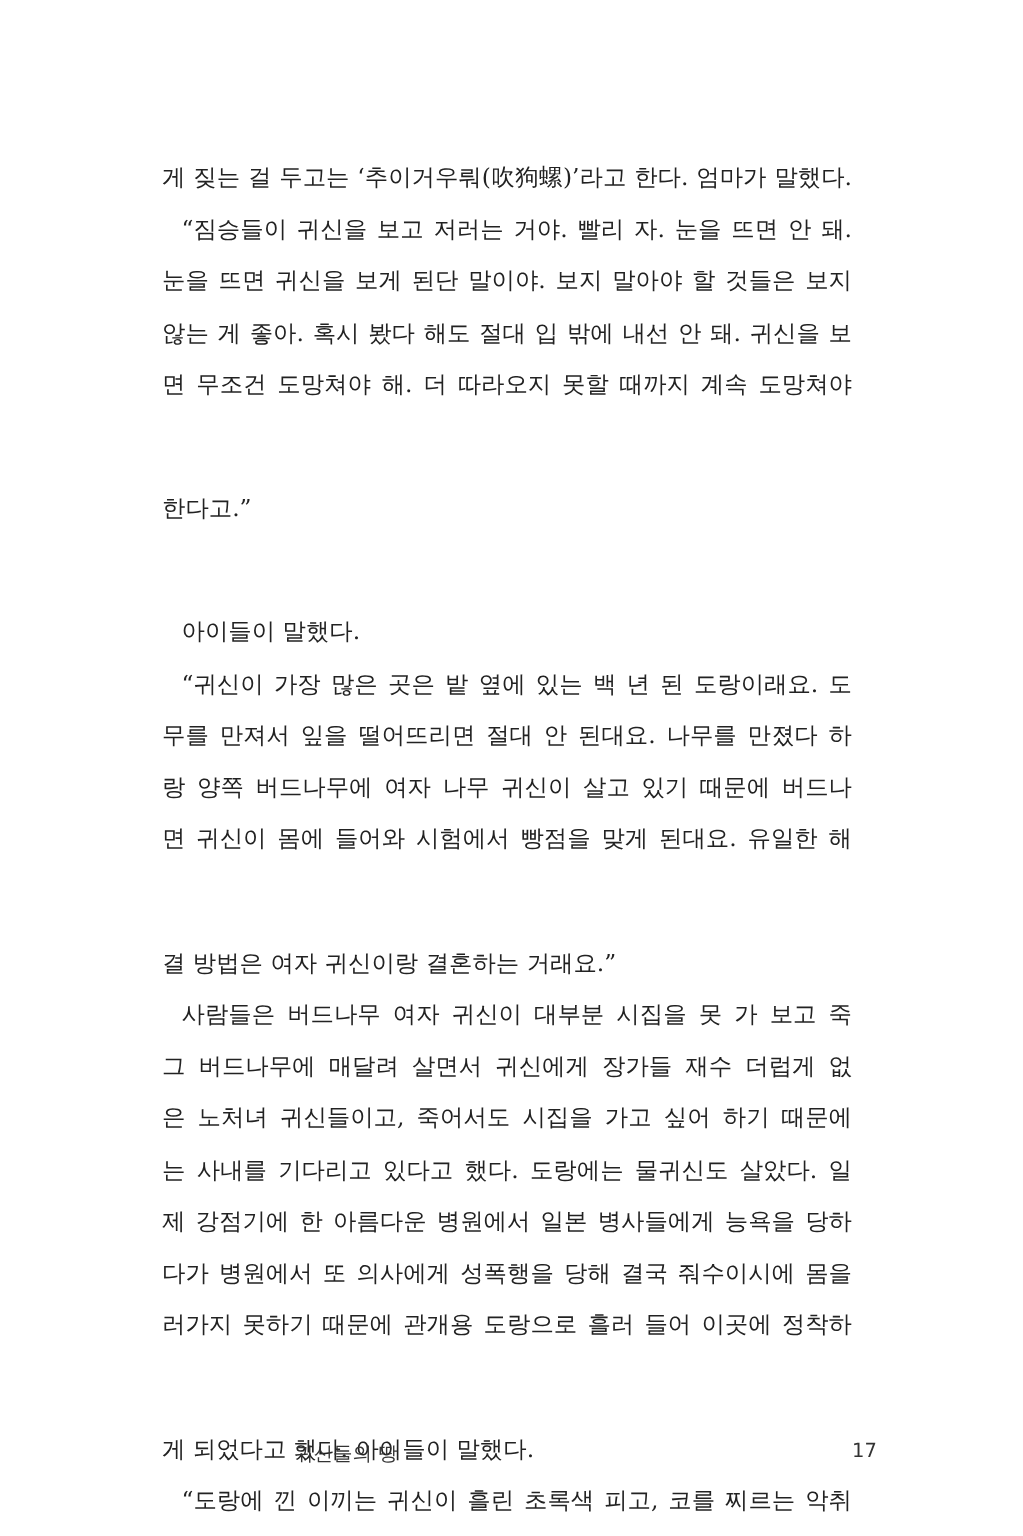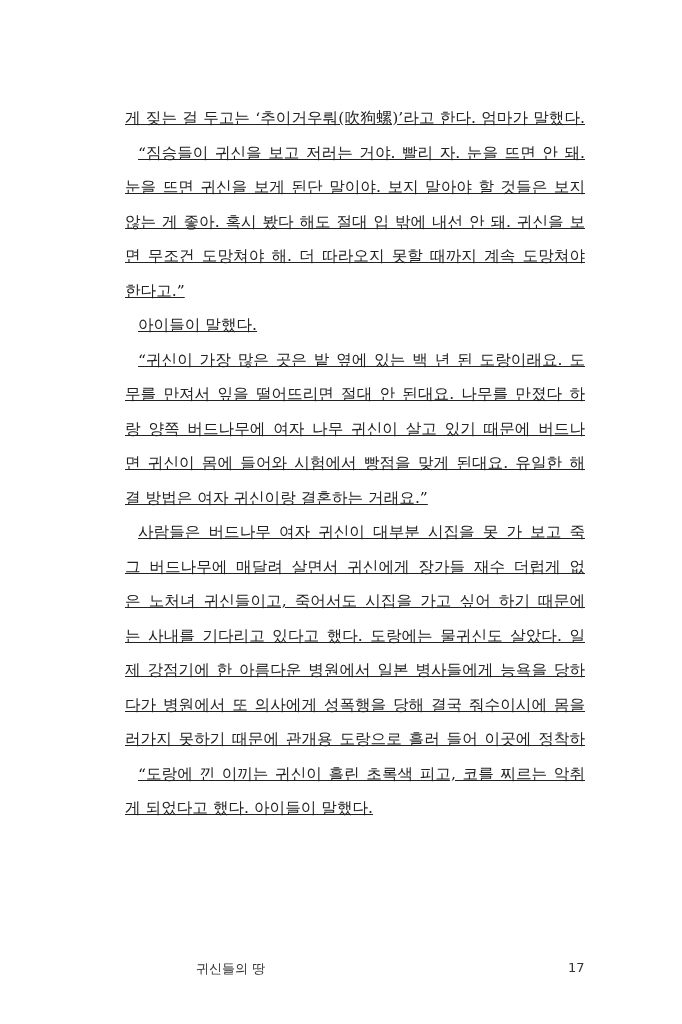--- a/index.html
+++ b/index.html
@@ -17,39 +17,39 @@
     }
     .page {
       position: absolute;
       left: 0; top: 0;
       width: 682px;
       height: 1024px;
       background: #ffffff;
     }
     .body-text {
       position: absolute;
-      left: 125px;
+      left: 108px;
       top: 101px;
       width: 460px;
-      text-decoration: underline;
     }
     .line {
       height: 34.5px;
       line-height: 34.5px;
       font-size: 15.6px;
       white-space: nowrap;
       text-align: justify;
       text-align-last: justify;
       letter-spacing: 0px;
     }
     .line.indent {
       padding-left: 13px;
     }
     .line.last {
       text-align-last: left;
+      margin-top: 48px;
     }
     .footer {
       position: absolute;
       top: 957px;
       left: 0;
       width: 682px;
       height: 24px;
       font-family: "DejaVu Sans", "Liberation Sans", sans-serif;
       font-size: 13px;
       color: #333333;
@@ -83,21 +83,21 @@
     <div class="line">랑 양쪽 버드나무에 여자 나무 귀신이 살고 있기 때문에 버드나</div>
     <div class="line">면 귀신이 몸에 들어와 시험에서 빵점을 맞게 된대요. 유일한 해</div>
     <div class="line last">결 방법은 여자 귀신이랑 결혼하는 거래요.”</div>
     <div class="line indent">사람들은 버드나무 여자 귀신이 대부분 시집을 못 가 보고 죽</div>
     <div class="line">그 버드나무에 매달려 살면서 귀신에게 장가들 재수 더럽게 없</div>
     <div class="line">은 노처녀 귀신들이고, 죽어서도 시집을 가고 싶어 하기 때문에</div>
     <div class="line">는 사내를 기다리고 있다고 했다. 도랑에는 물귀신도 살았다. 일</div>
     <div class="line">제 강점기에 한 아름다운 병원에서 일본 병사들에게 능욕을 당하</div>
     <div class="line">다가 병원에서 또 의사에게 성폭행을 당해 결국 줘수이시에 몸을</div>
     <div class="line">러가지 못하기 때문에 관개용 도랑으로 흘러 들어 이곳에 정착하</div>
+    <div class="line last">게 되었다고 했다. 아이들이 말했다.</div>
     <div class="line indent">“도랑에 낀 이끼는 귀신이 흘린 초록색 피고, 코를 찌르는 악취</div>
-    <div class="line last">게 되었다고 했다. 아이들이 말했다.</div>
   </div>
 
   <div class="footer">
     <span class="footer-title">귀신들의 땅</span>
     <span class="page-number">17</span>
   </div>
 </div>
 
 </body></html>

